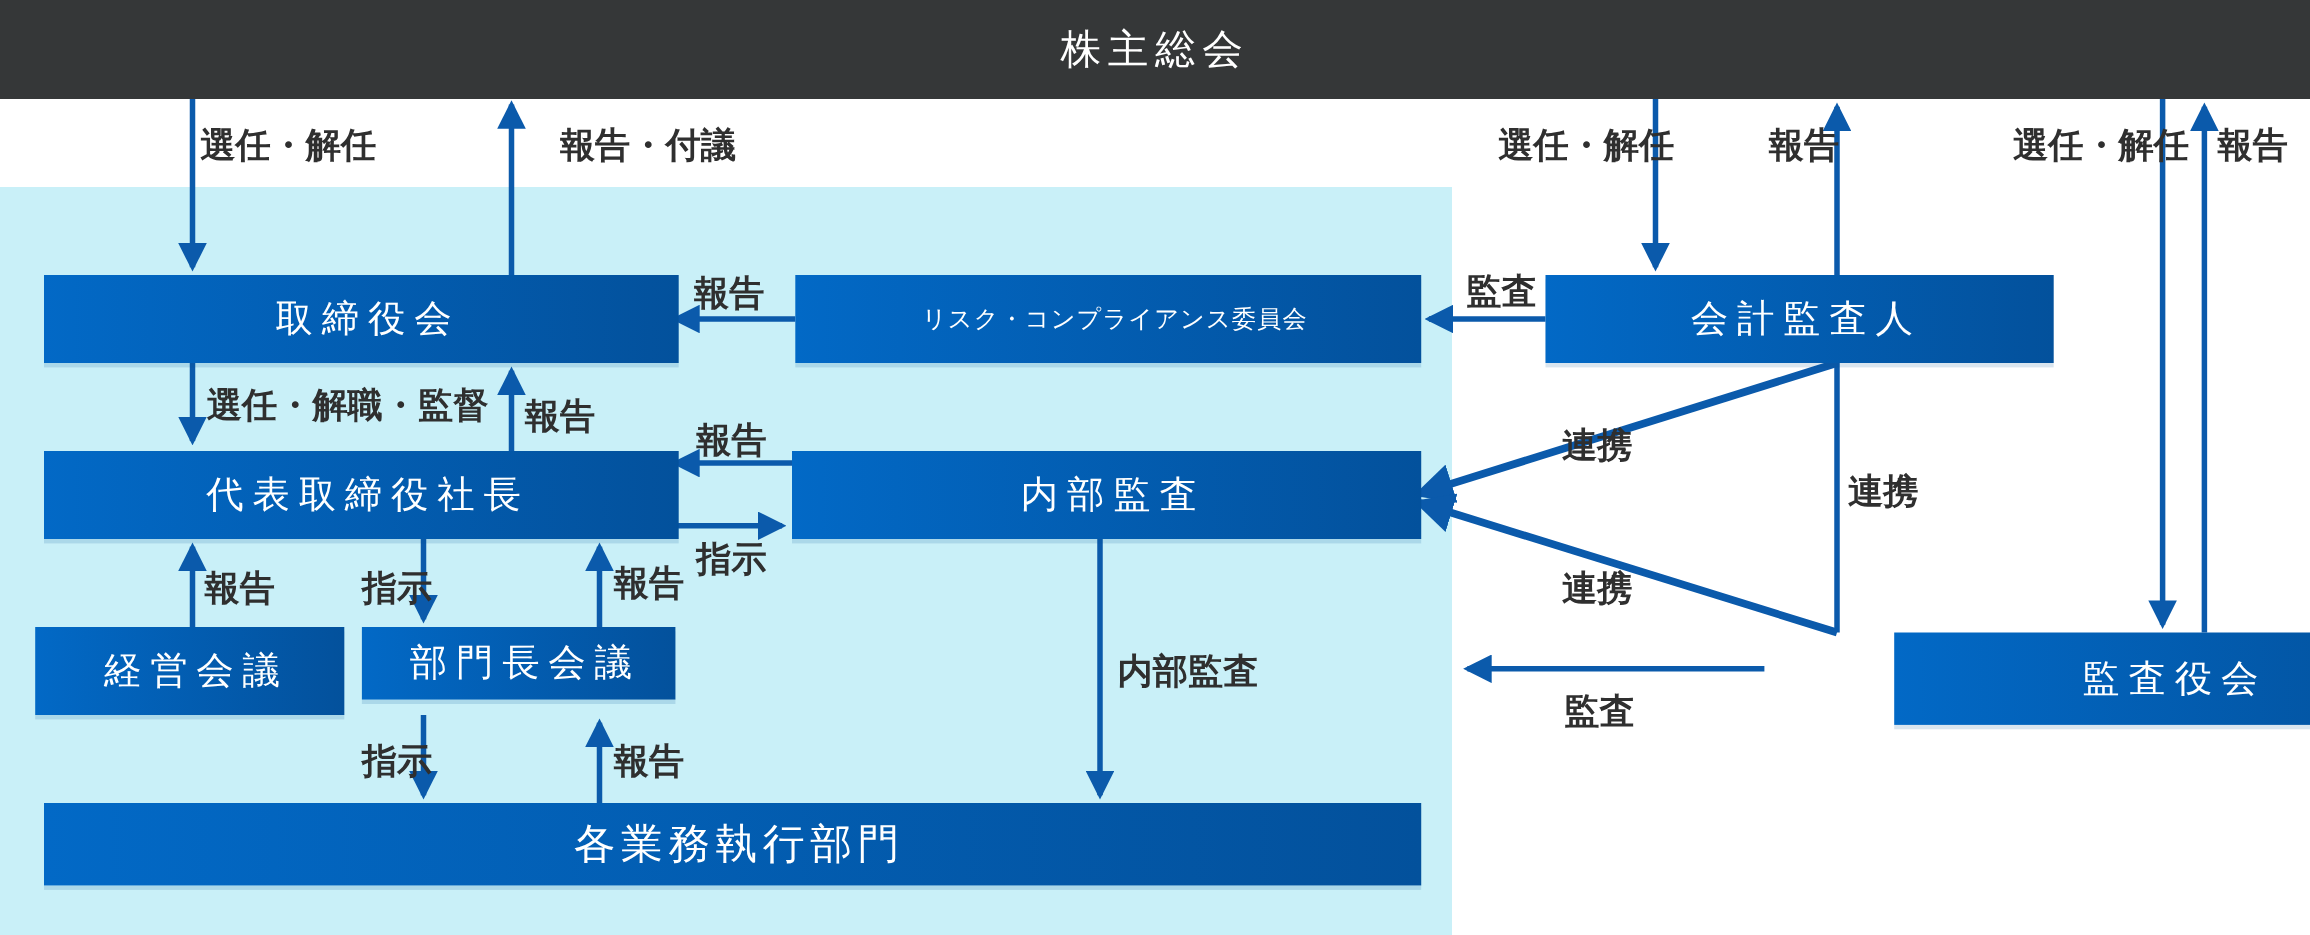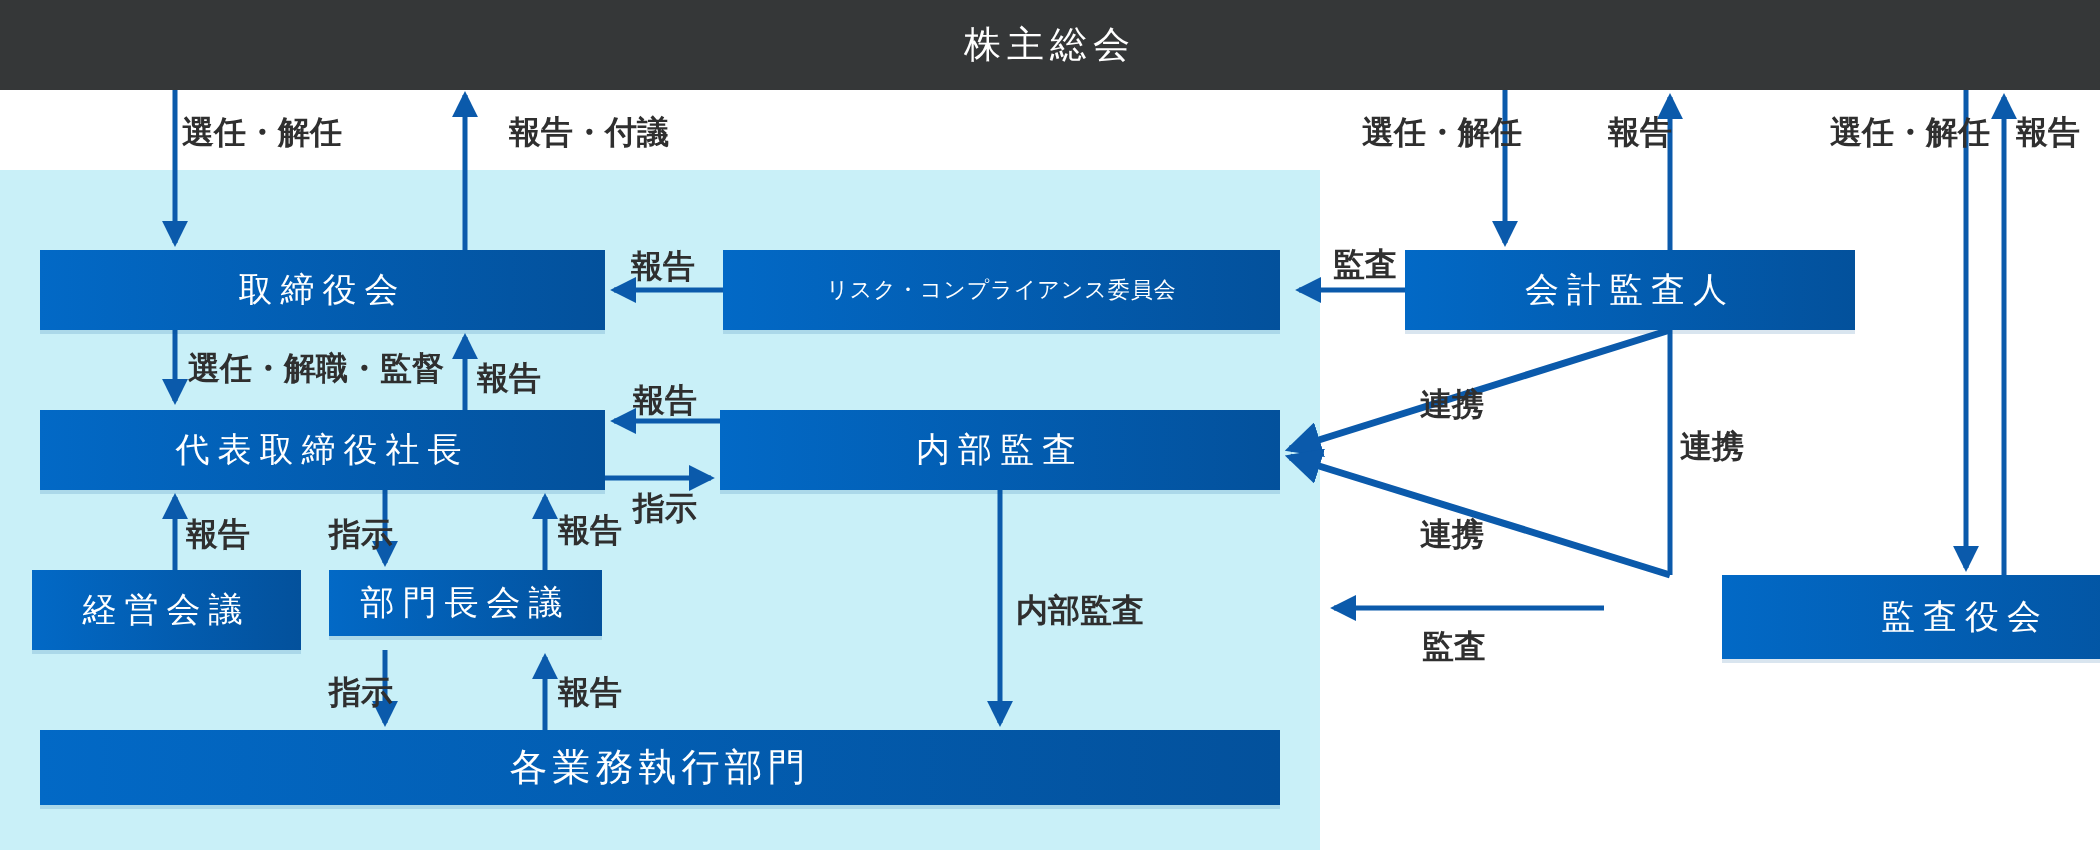--- a/index.html
+++ b/index.html
@@ -26,20 +26,21 @@
   #arrows{position:absolute;left:0;top:0;}
   .node{
     position:absolute;
     background:linear-gradient(90deg,var(--box-l,#0269c6),var(--box-r,#03519c));
     color:var(--box-text,#fff);
     display:flex;align-items:center;justify-content:center;
     font-size:34px;
     letter-spacing:8px;
     box-shadow:0 4px 0 rgba(2,80,150,0.15);
     white-space:nowrap;
+    padding-left:12px;
   }
   .node.tight{font-size:22px;letter-spacing:1px;}
   .node.big{font-size:38px;letter-spacing:5px;}
   .lbl{
     position:absolute;
     color:var(--label-c,#2f2f2f);
     font-size:32px;
     font-weight:bold;
     white-space:nowrap;
     line-height:1;

